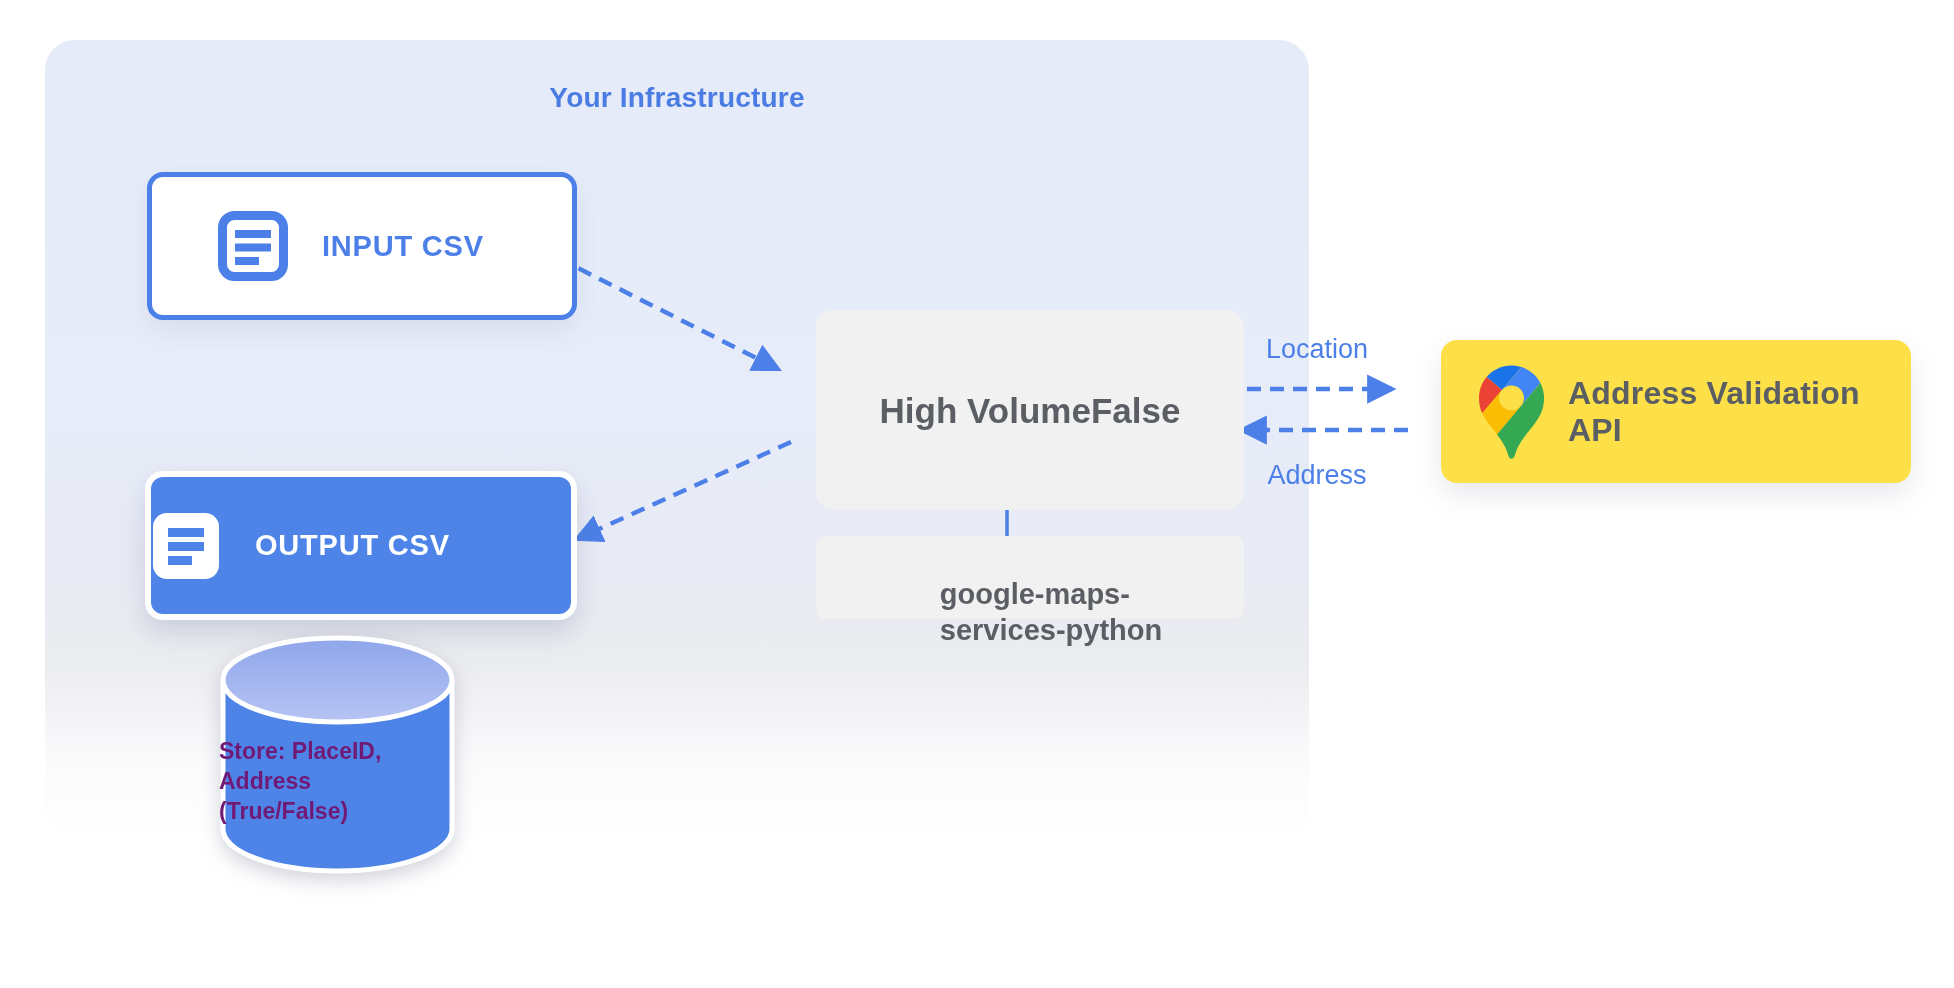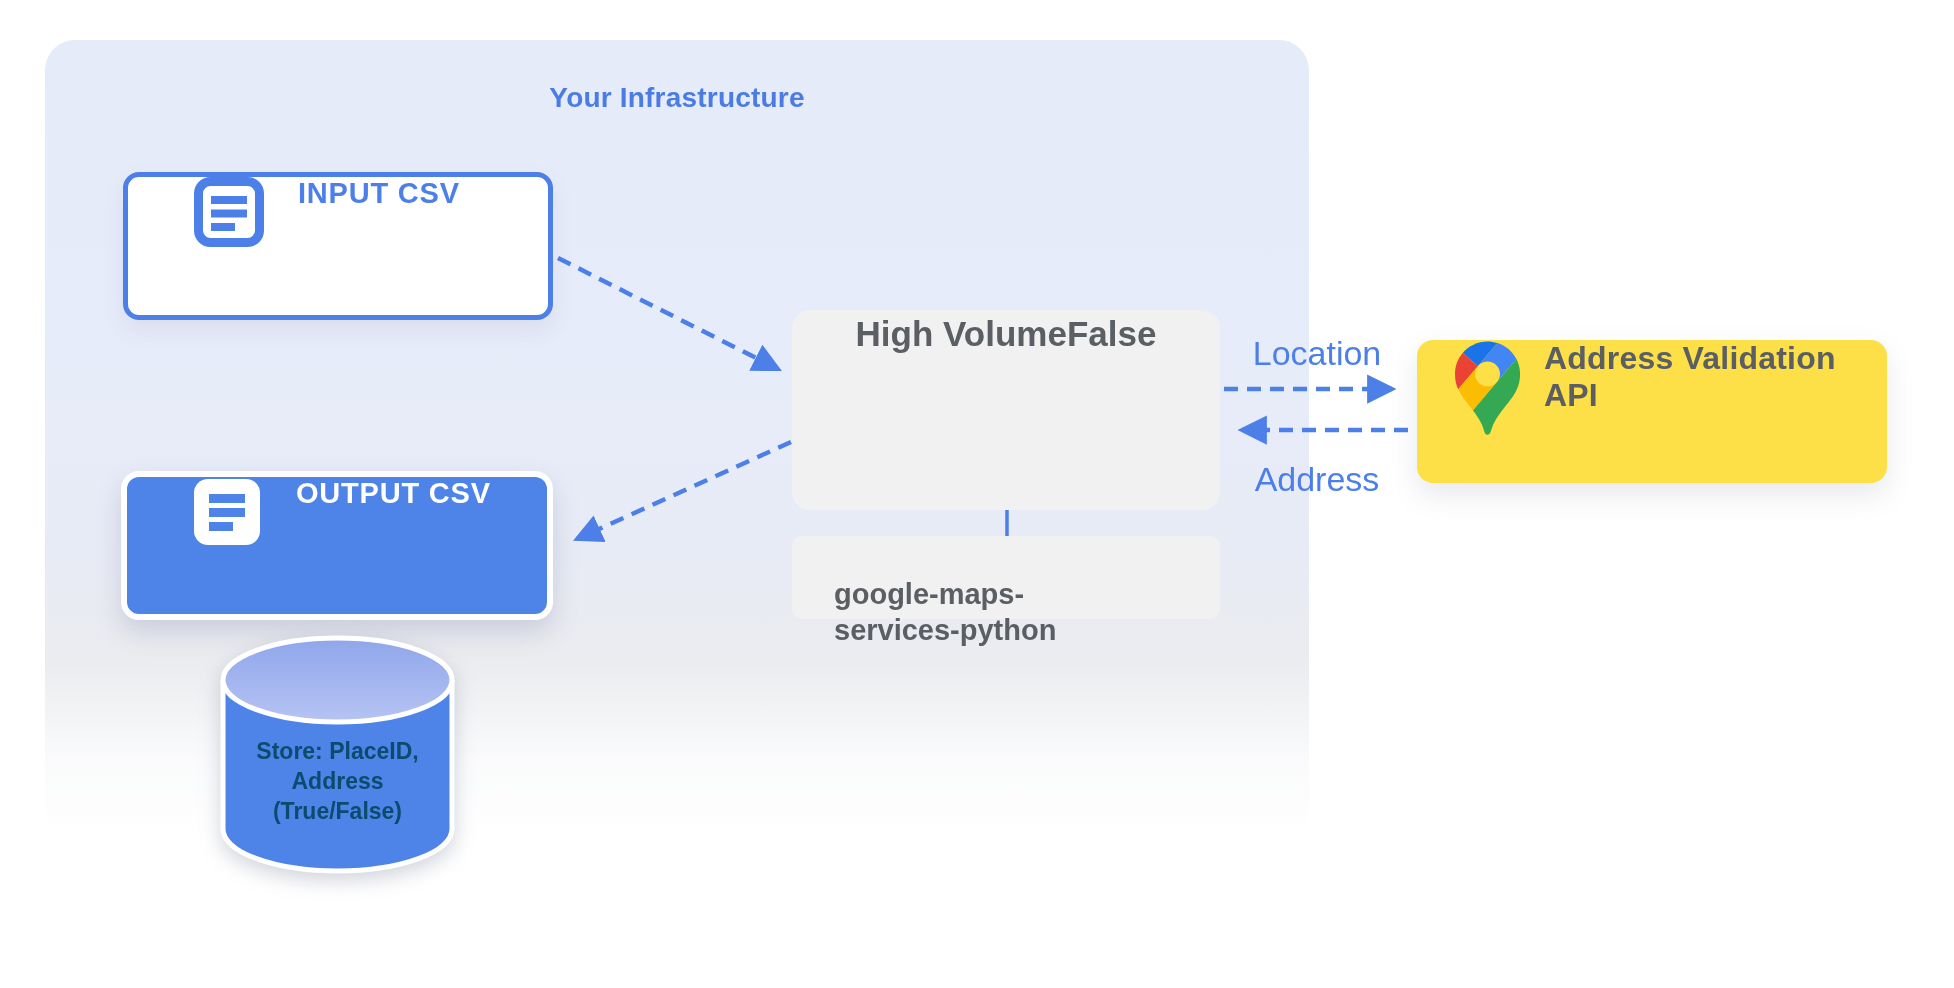--- a/index.html
+++ b/index.html
@@ -36,21 +36,21 @@
   }
 
   
   svg.arrows { position: absolute; left: 0; top: 0; }
   svg.arrows line.dash {
     stroke: #4C80E8; stroke-width: 4.5;
     stroke-dasharray: 14 9;
   }
   svg.arrows line.solid { stroke: #4C80E8; stroke-width: 3.5; }
 
-  .node { position: absolute; display: flex; align-items: flex-start; }
+  .node { position: absolute; display: flex; align-items: center; margin-left: 24px; }
 
   
   .input-csv {
     left: 123px; top: 172px;
     width: 430px; height: 148px;
     background: #ffffff;
     border: 5px solid #4C80E8;
     border-radius: 16px;
     box-shadow: 0 10px 22px rgba(100,110,150,0.10);
     padding-left: 66px;
@@ -62,44 +62,42 @@
   }
 
   
   .output-csv {
     left: 121px; top: 471px;
     width: 432px; height: 149px;
     background: #4E84E8;
     border: 6px solid #ffffff;
     border-radius: 18px;
     box-shadow: 0 12px 26px rgba(90,100,140,0.22);
-    padding-left: 65px;
     gap: 34px;
   }
   .output-csv .label {
     font-size: 29px; font-weight: 700;
     color: #ffffff; letter-spacing: 0.8px;
   }
 
   
   .datastore {
     position: absolute;
     left: 219px; top: 633px;
     width: 237px; height: 243px;
   }
   .datastore svg { filter: drop-shadow(0 7px 10px rgba(95,100,130,0.28)); }
   .datastore .db-text {
     position: absolute;
     left: 0; top: 103px;
     width: 100%;
-    text-align: center;
     font-size: 23px;
     font-weight: 700;
     line-height: 30px;
-    color: #0c4a6e;
+    color: #701a75;
   }
 
   
   .script-box {
     left: 792px; top: 310px;
     width: 428px; height: 200px;
     background: #F1F1F2;
     border-radius: 18px;
     flex-direction: row;
     justify-content: center;
@@ -138,21 +136,21 @@
   .api-box .label {
     font-size: 32px; font-weight: 700;
     color: #5B5F64; letter-spacing: 0.2px;
   }
 
   
   .edge-label {
     position: absolute;
     width: 190px;
     text-align: center;
-    font-size: 34px;
+    font-size: 27px;
     font-weight: 500;
     color: #4C80E8;
   }
   .edge-label.location { left: 1222px; top: 334px; }
   .edge-label.placeid  { left: 1222px; top: 460px; }
 </style>
 </head>
 <body>
 
 <div class="canvas">

